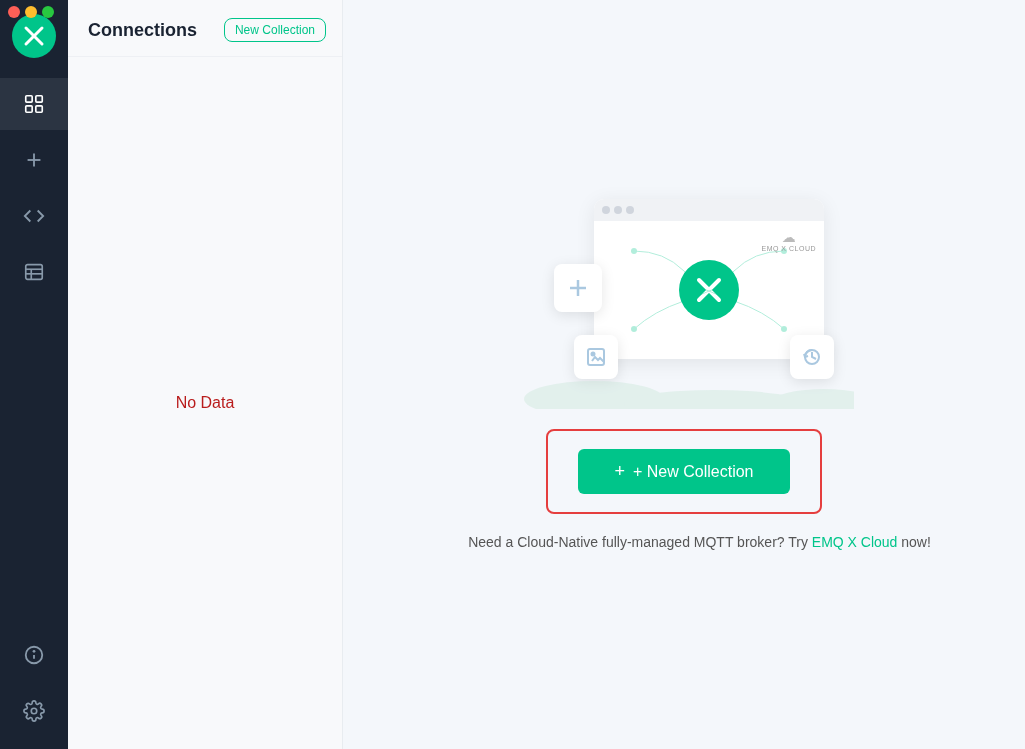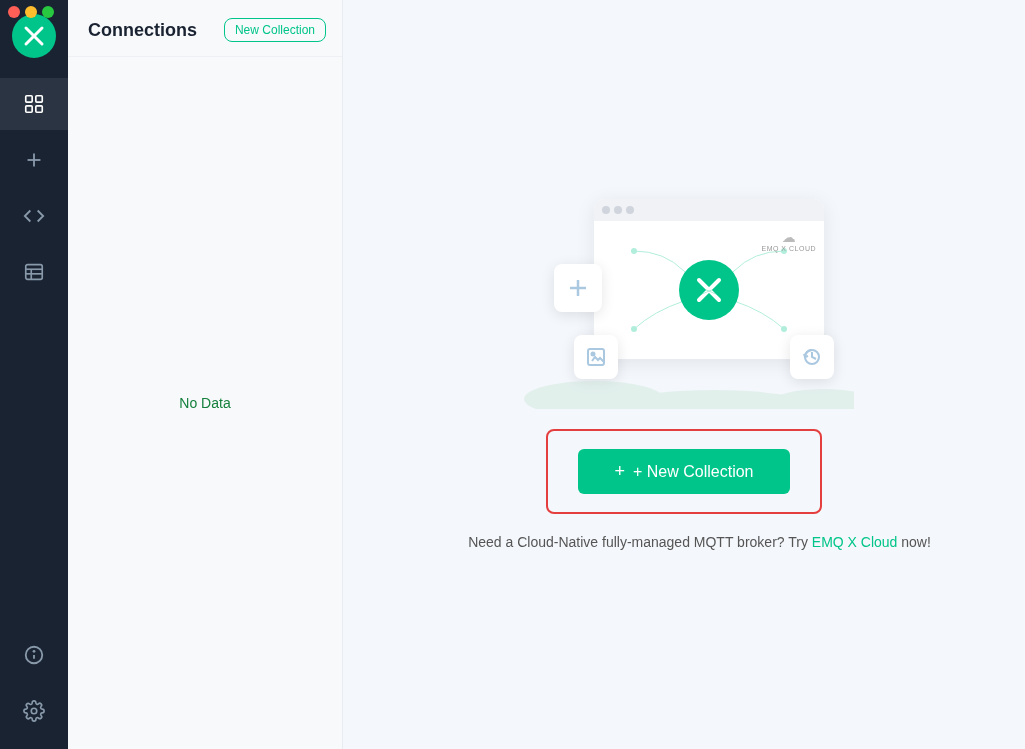--- a/index.html
+++ b/index.html
@@ -140,22 +140,22 @@
       border-radius: 8px;
       font-size: 12px;
       cursor: pointer;
     }
 
     .no-data {
       display: flex;
       align-items: center;
       justify-content: center;
       flex: 1;
-      color: #15803d;
-      font-size: 14px;
+      color: #b91c1c;
+      font-size: 16px;
     }
 
     
     .main-content {
       flex: 1;
       height: 749px;
       background: #f4f7fb;
       display: flex;
       flex-direction: column;
       align-items: center;

